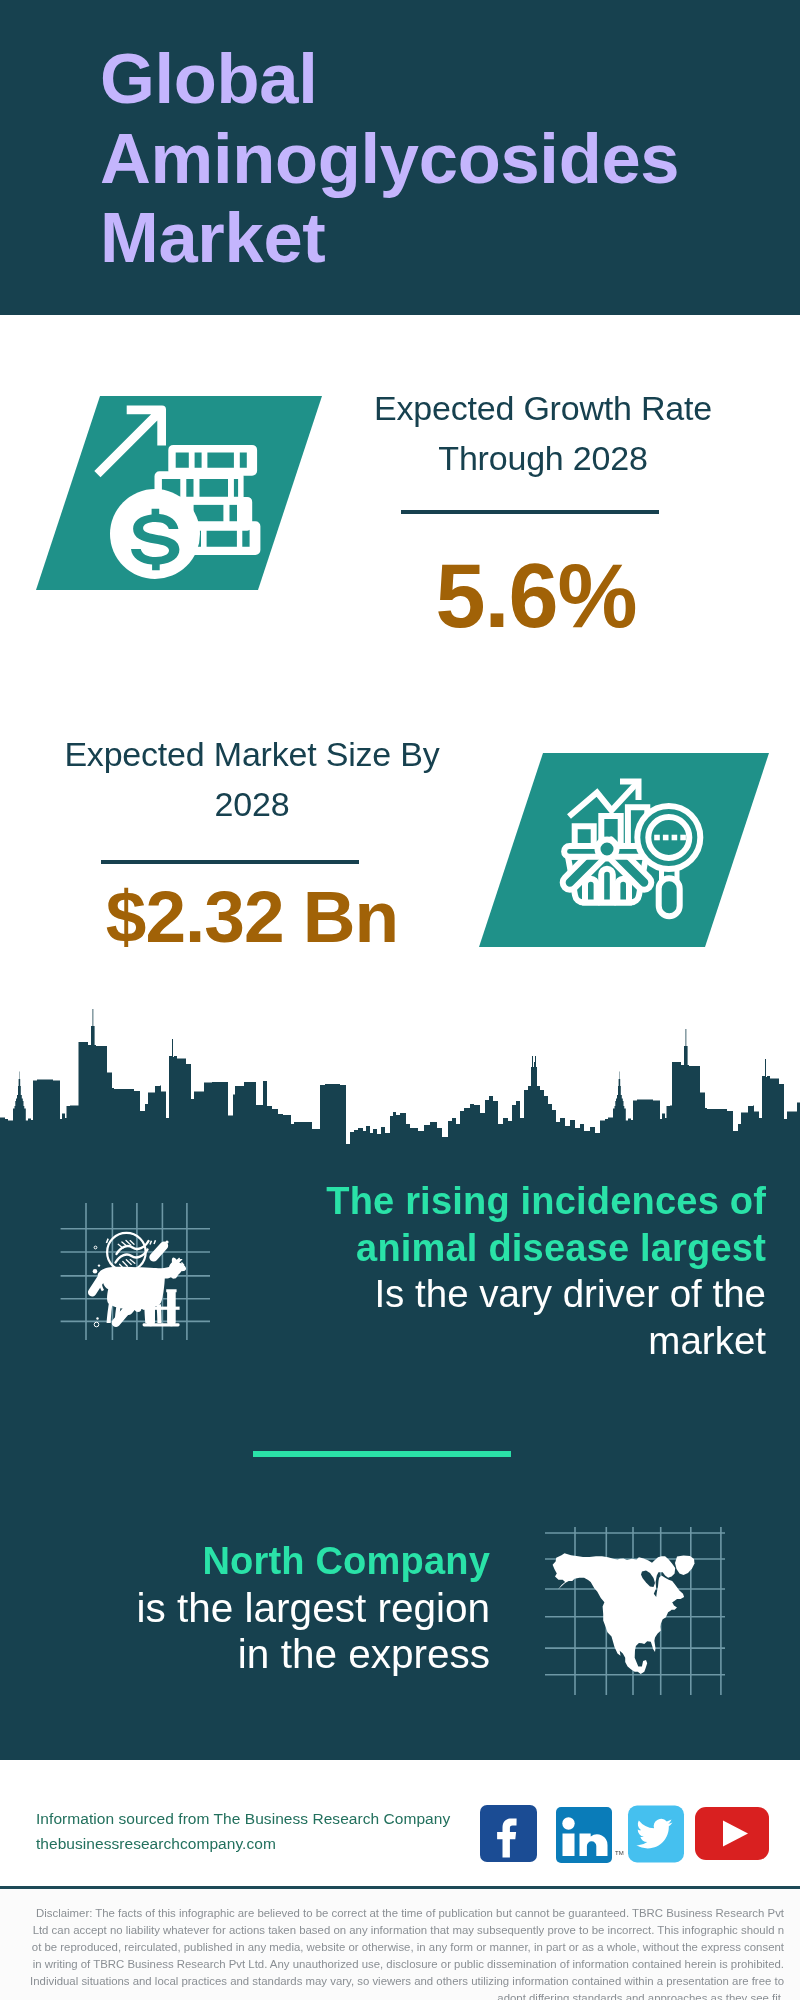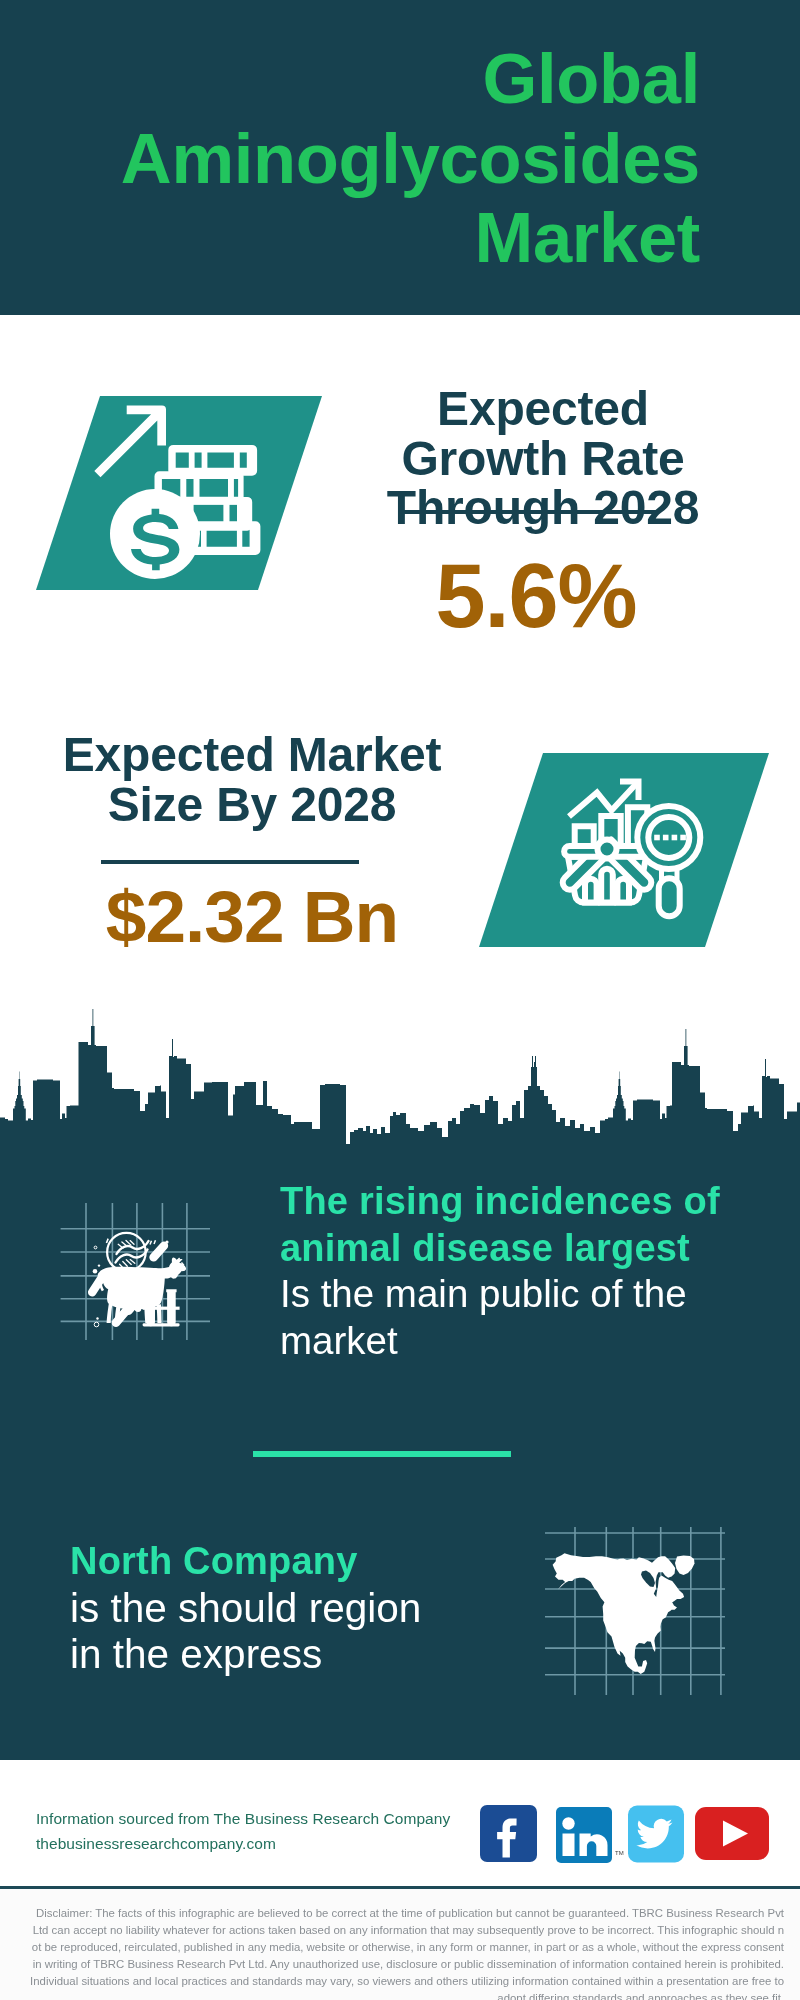--- a/index.html
+++ b/index.html
@@ -3,50 +3,50 @@
 <meta charset="utf-8">
 <style>
   html,body{margin:0;padding:0;}
   body{width:800px;height:2000px;background:#ffffff;
        font-family:"Liberation Sans",sans-serif;overflow:hidden;
        -webkit-font-smoothing:antialiased;}
   .page{position:relative;width:800px;height:2000px;background:#fff;}
 
   
   .header{position:absolute;left:0;top:0;width:800px;height:315px;background:#17414f;}
-  .header-title{position:absolute;left:100px;top:39px;width:600px;text-align:right;
-      color:#22c55e;font-size:70.5px;font-weight:bold;line-height:79.5px;letter-spacing:-0.3px;}
+  .header-title{position:absolute;left:100px;top:39px;width:600px;text-align:left;
+      color:#c4b5fd;font-size:70.5px;font-weight:bold;line-height:79.5px;letter-spacing:-0.3px;}
 
   
   .para{position:absolute;background:#1f9189;}
   #para1{left:36px;top:396px;width:286px;height:194px;
      clip-path:polygon(64px 0, 286px 0, 222px 194px, 0 194px);}
   #para2{left:479px;top:753px;width:290px;height:194px;
      clip-path:polygon(64px 0, 290px 0, 226px 194px, 0 194px);}
   .icon-svg{position:absolute;overflow:visible;}
 
-  .stat-label{position:absolute;text-align:center;color:#17414f;font-size:48px;
-      font-weight:bold;line-height:49.5px;letter-spacing:-0.2px;}
+  .stat-label{position:absolute;text-align:center;color:#17414f;font-size:34px;
+      font-weight:normal;line-height:49.5px;letter-spacing:-0.2px;}
   .stat-rule{position:absolute;height:4px;background:#17414f;}
   .stat-value{position:absolute;text-align:center;color:#a16207;
       font-weight:bold;letter-spacing:-1px;}
 
   .stat1-label{left:353px;top:384px;width:380px;}
   .stat1-rule{left:401px;top:510px;width:258px;}
   .stat1-value{left:346px;top:548px;width:380px;font-size:90px;line-height:96px;}
 
   .stat2-label{left:62px;top:730px;width:380px;}
   .stat2-rule{left:101px;top:860px;width:258px;}
   .stat2-value{left:62px;top:879px;width:380px;font-size:73px;line-height:76px;text-align:center;}
 
   
   .dark{position:absolute;left:0;top:1159px;width:800px;height:601px;background:#17414f;}
   .skyline{position:absolute;left:0;top:1000px;width:800px;height:160px;}
 
-  .body-text{position:absolute;text-align:left;font-size:38.5px;line-height:46.6px;color:#ffffff;}
+  .body-text{position:absolute;text-align:right;font-size:38.5px;line-height:46.6px;color:#ffffff;}
   .driver-text{left:280px;top:1178px;width:486px;}
   .hl{color:#2ae2a8;font-weight:bold;font-size:38px;letter-spacing:0.2px;}
   .mid-rule{position:absolute;left:253px;top:1451px;width:258px;height:6px;background:#2ae2a8;}
   .region-text{left:70px;top:1538px;width:420px;font-size:40.5px;}
 
   
   .footer{position:absolute;left:0;top:1760px;width:800px;height:128px;background:#ffffff;}
   .src-text{position:absolute;left:36px;top:1806px;width:450px;color:#22705d;
       font-size:15.5px;line-height:25px;letter-spacing:0.05px;}
 
@@ -264,27 +264,27 @@
       <path d="M87.5 89.3 h10.4 v3 h-0.9 v29.6 a4.3 4.3 0 0 1 -8.6 0 v-29.6 h-0.9 z"></path>
       <path d="M108.2 89.3 h10.4 v3 h-0.9 v29.6 a4.3 4.3 0 0 1 -8.6 0 v-29.6 h-0.9 z"></path>
       <rect x="84.6" y="106.6" width="37" height="3.2"></rect>
       <rect x="84.6" y="123.2" width="37" height="3.2" rx="1.4"></rect>
     </g>
   </svg>
 
   <div class="body-text driver-text">
     <div class="hl">The rising incidences of</div>
     <div class="hl">animal disease largest</div>
-    <div>Is the main public of the</div>
+    <div>Is the vary driver of the</div>
     <div>market</div>
   </div>
   <div class="mid-rule"></div>
   <div class="body-text region-text">
     <div class="hl">North Company</div>
-    <div>is the should region</div>
+    <div>is the largest region</div>
     <div>in the express</div>
   </div>
 
   <svg id="icon4" class="icon-svg" width="180" height="180" viewBox="0 0 180 180" style="left:545px;top:1515px;">
     <g stroke="#6e98a6" stroke-width="1.6">
       <path d="M30 12 V180"></path>
         <path d="M61.3 12 V180"></path>
         <path d="M88 12 V180"></path>
       <path d="M115.7 12 V180"></path>
         <path d="M145.8 12 V180"></path>

